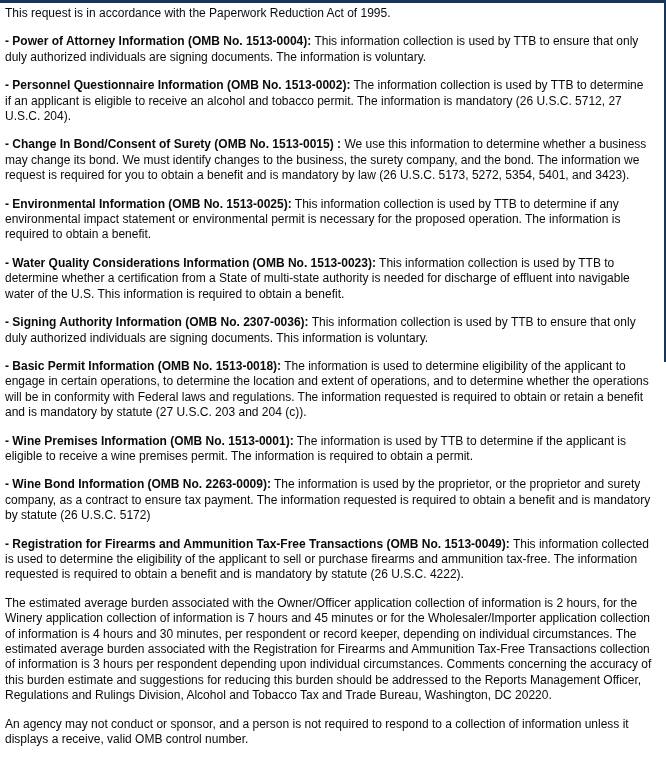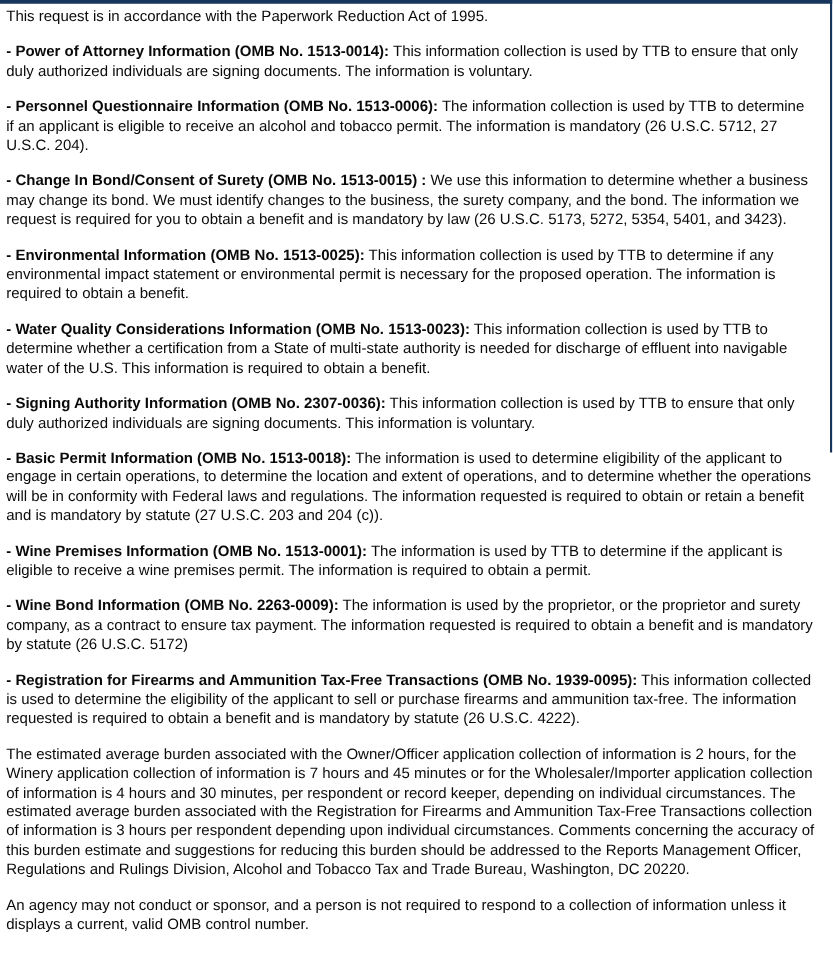--- a/index.html
+++ b/index.html
@@ -56,26 +56,26 @@
   }
 </style>
 </head>
 <body>
 
 <div class="page">
   <div class="top-border"></div>
   <div class="right-border"></div>
   <div class="content">
     <p><strong></strong><span>This request is in accordance with the Paperwork Reduction Act of 1995.</span></p>
-    <p><strong>- Power of Attorney Information (OMB No. 1513-0014):</strong><span> This information collection is used by TTB to ensure that only duly authorized individuals are signing documents. The information is voluntary.</span></p>
-    <p><strong>- Personnel Questionnaire Information (OMB No. 1513-0006):</strong><span> The information collection is used by TTB to determine if an applicant is eligible to receive an alcohol and tobacco permit. The information is mandatory (26 U.S.C. 5712, 27 U.S.C. 204).</span></p>
+    <p><strong>- Power of Attorney Information (OMB No. 1513-0004):</strong><span> This information collection is used by TTB to ensure that only duly authorized individuals are signing documents. The information is voluntary.</span></p>
+    <p><strong>- Personnel Questionnaire Information (OMB No. 1513-0002):</strong><span> The information collection is used by TTB to determine if an applicant is eligible to receive an alcohol and tobacco permit. The information is mandatory (26 U.S.C. 5712, 27 U.S.C. 204).</span></p>
     <p><strong>- Change In Bond/Consent of Surety (OMB No. 1513-0015) :</strong><span> We use this information to determine whether a business may change its bond. We must identify changes to the business, the surety company, and the bond. The information we request is required for you to obtain a benefit and is mandatory by law (26 U.S.C. 5173, 5272, 5354, 5401, and 3423).</span></p>
     <p><strong>- Environmental Information (OMB No. 1513-0025):</strong><span> This information collection is used by TTB to determine if any environmental impact statement or environmental permit is necessary for the proposed operation. The information is required to obtain a benefit.</span></p>
     <p><strong>- Water Quality Considerations Information (OMB No. 1513-0023):</strong><span> This information collection is used by TTB to determine whether a certification from a State of multi-state authority is needed for discharge of effluent into navigable water of the U.S. This information is required to obtain a benefit.</span></p>
     <p><strong>- Signing Authority Information (OMB No. 2307-0036):</strong><span> This information collection is used by TTB to ensure that only duly authorized individuals are signing documents. This information is voluntary.</span></p>
     <p><strong>- Basic Permit Information (OMB No. 1513-0018):</strong><span> The information is used to determine eligibility of the applicant to engage in certain operations, to determine the location and extent of operations, and to determine whether the operations will be in conformity with Federal laws and regulations. The information requested is required to obtain or retain a benefit and is mandatory by statute (27 U.S.C. 203 and 204 (c)).</span></p>
     <p><strong>- Wine Premises Information (OMB No. 1513-0001):</strong><span> The information is used by TTB to determine if the applicant is eligible to receive a wine premises permit. The information is required to obtain a permit.</span></p>
     <p><strong>- Wine Bond Information (OMB No. 2263-0009):</strong><span> The information is used by the proprietor, or the proprietor and surety company, as a contract to ensure tax payment. The information requested is required to obtain a benefit and is mandatory by statute (26 U.S.C. 5172)</span></p>
-    <p><strong>- Registration for Firearms and Ammunition Tax-Free Transactions (OMB No. 1939-0095):</strong><span>  This information collected is used to determine the eligibility of the applicant to sell or purchase firearms and ammunition tax-free.  The information requested is required to obtain a benefit and is mandatory by statute (26 U.S.C. 4222).</span></p>
+    <p><strong>- Registration for Firearms and Ammunition Tax-Free Transactions (OMB No. 1513-0049):</strong><span>  This information collected is used to determine the eligibility of the applicant to sell or purchase firearms and ammunition tax-free.  The information requested is required to obtain a benefit and is mandatory by statute (26 U.S.C. 4222).</span></p>
     <p><strong></strong><span>The estimated average burden associated with the Owner/Officer application collection of information is 2 hours, for the Winery application collection of information is 7 hours and 45 minutes or for the Wholesaler/Importer application collection of information is 4 hours and 30 minutes, per respondent or record keeper, depending on individual circumstances. The estimated average burden associated with the Registration for Firearms and Ammunition Tax-Free Transactions collection of information is 3 hours per respondent depending upon individual circumstances.  Comments concerning the accuracy of this burden estimate and suggestions for reducing this burden should be addressed to the Reports Management Officer, Regulations and Rulings Division, Alcohol and Tobacco Tax and Trade Bureau, Washington, DC 20220.</span></p>
-    <p><strong></strong><span>An agency may not conduct or sponsor, and a person is not required to respond to a collection of information unless it displays a current, valid OMB control number.</span></p>
+    <p><strong></strong><span>An agency may not conduct or sponsor, and a person is not required to respond to a collection of information unless it displays a receive, valid OMB control number.</span></p>
   </div>
 </div>
 
 </body></html>

